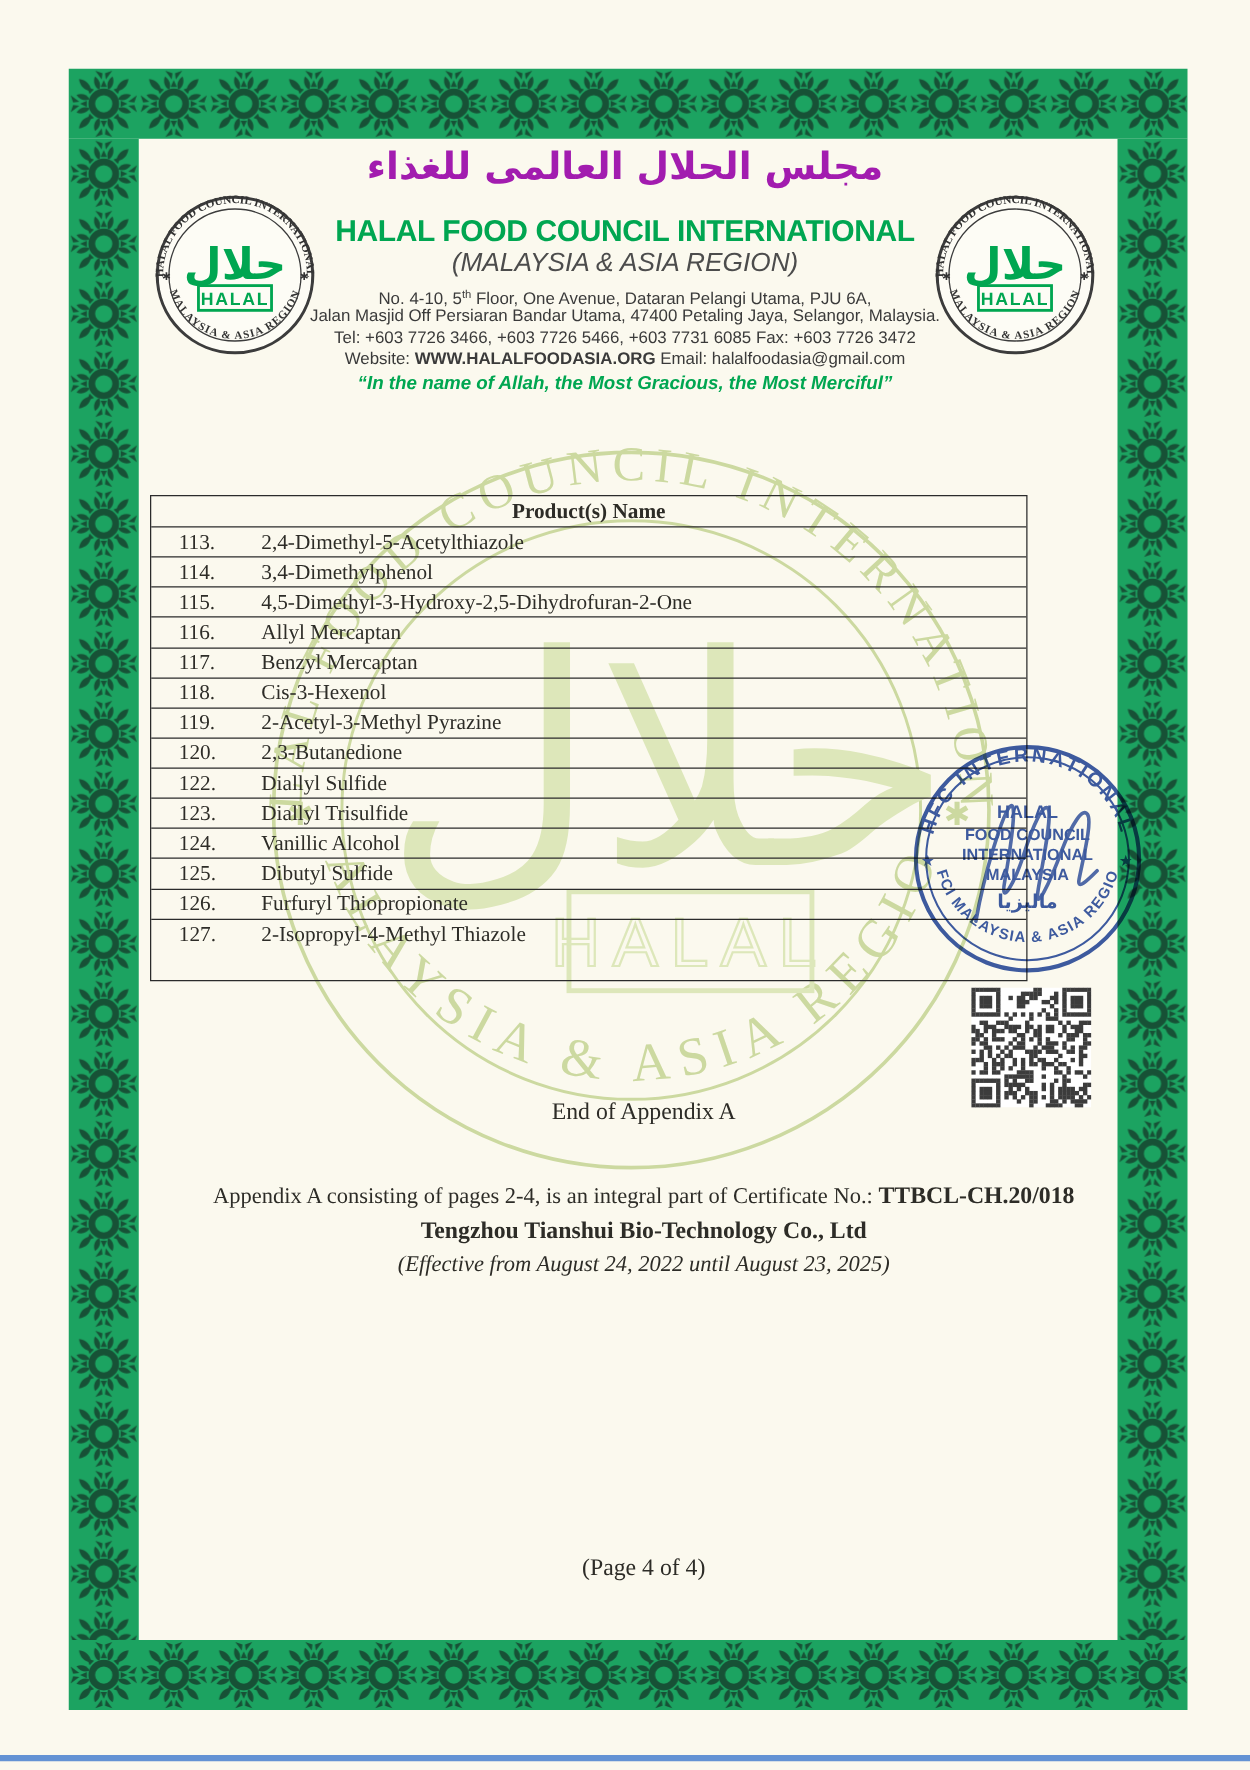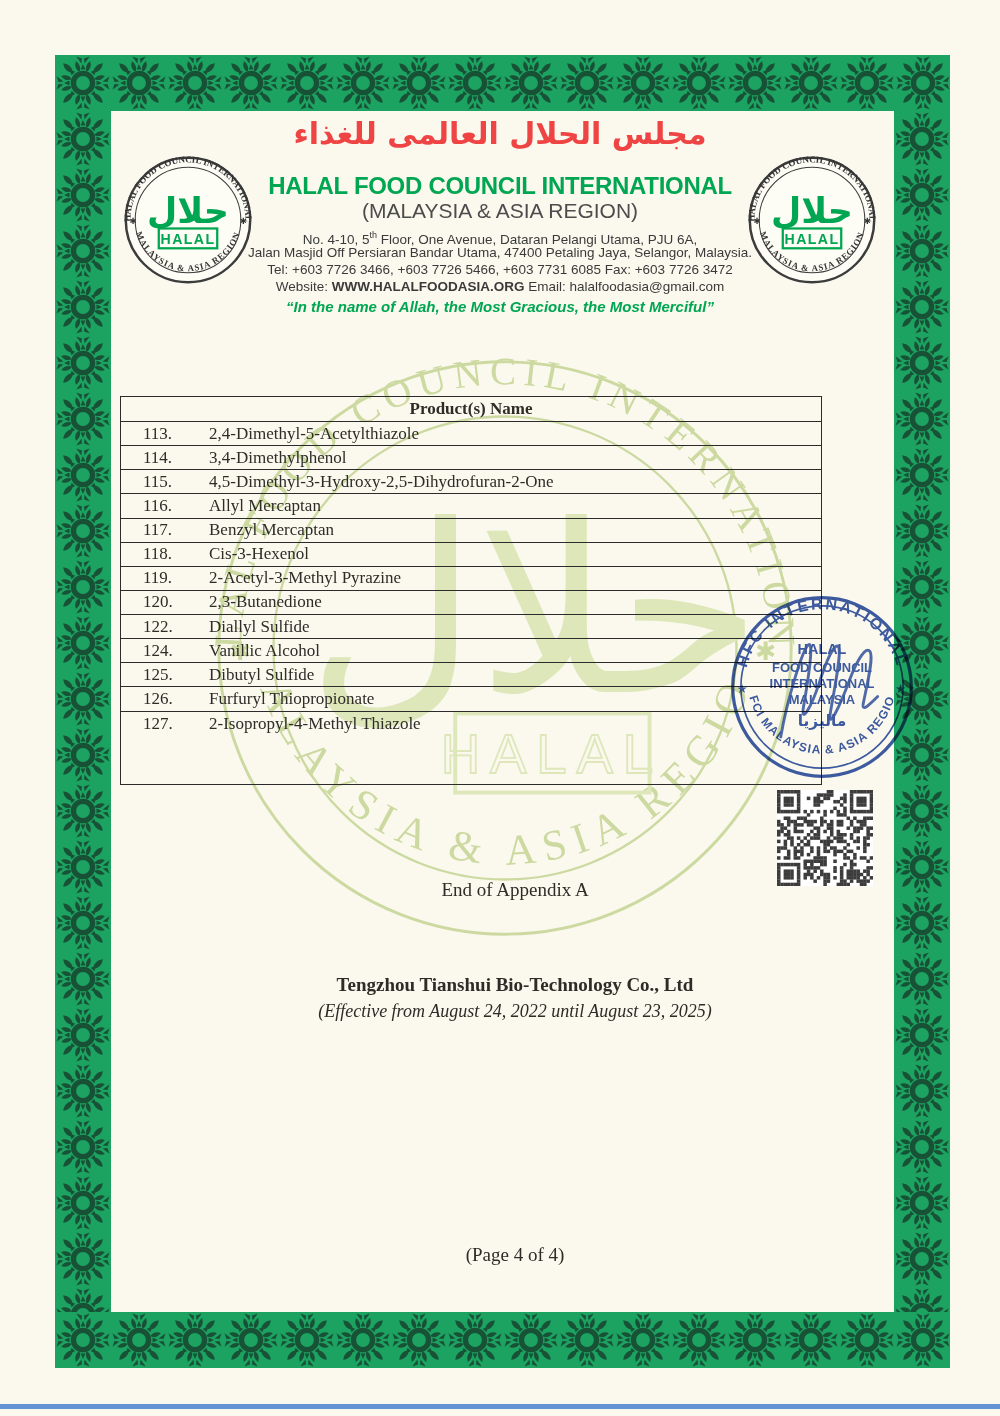--- a/index.html
+++ b/index.html
@@ -7,24 +7,24 @@
         font-family:"Liberation Serif","DejaVu Serif",serif;color:var(--ink,#2d2c27);}
   svg text{user-select:none;}
 
   
   .border-frame{position:absolute;left:0;top:0;z-index:2;}
 
   
   .header{position:absolute;left:100px;right:100px;top:0;z-index:3;text-align:center;
           font-family:"Liberation Sans","DejaVu Sans",sans-serif;}
   .arabic-title{position:absolute;left:0;right:0;top:116px;font-family:"DejaVu Sans",sans-serif;
-          font-size:30px;font-weight:bold;color:#ef4444;}
+          font-size:30px;font-weight:bold;color:#a21caf;}
   .org-name{position:absolute;left:0;right:0;top:172px;font-size:24px;font-weight:bold;
           color:var(--brand-green);letter-spacing:-0.3px;}
-  .region-name{position:absolute;left:0;right:0;top:199px;font-size:21px;color:#4c4c4c;}
+  .region-name{position:absolute;left:0;right:0;top:199px;font-size:21px;font-style:italic;color:#4c4c4c;}
   .addr{position:absolute;left:0;right:0;color:#3a3a3a;font-size:13.5px;line-height:16px;}
   .addr sup{font-size:9px;}
   .addr b{font-weight:bold;margin-top:40px;}
   .addr.l1{top:227px;} .addr.l2{top:245px;} .addr.l3{top:262px;} .addr.l4{top:279px;}
   .bismillah{position:absolute;left:0;right:0;top:298px;font-size:15px;font-style:italic;
           font-weight:bold;color:var(--brand-green);}
 
   
   .logo{position:absolute;top:154px;width:132px;height:132px;z-index:3;}
   .logo.left{left:122px;} .logo.right{left:746px;}
@@ -204,20 +204,24 @@
         <div class="tno">119.</div>
         <div class="tname">2-Acetyl-3-Methyl Pyrazine</div>
       </div>
       <div class="trow">
         <div class="tno">120.</div>
         <div class="tname">2,3-Butanedione</div>
       </div>
       <div class="trow">
         <div class="tno">122.</div>
         <div class="tname">Diallyl Sulfide</div>
+      </div>
+      <div class="trow">
+        <div class="tno">123.</div>
+        <div class="tname">Diallyl Trisulfide</div>
       </div>
       <div class="trow">
         <div class="tno">124.</div>
         <div class="tname">Vanillic Alcohol</div>
       </div>
       <div class="trow">
         <div class="tno">125.</div>
         <div class="tname">Dibutyl Sulfide</div>
       </div>
       <div class="trow">
@@ -650,18 +654,19 @@
         <text x="100" y="84" font-size="13.5">FOOD COUNCIL</text>
         <text x="100" y="101" font-size="13.5">INTERNATIONAL</text>
         <text x="100" y="118" font-size="13.5">MALAYSIA</text>
         <text x="100" y="141" font-family="DejaVu Sans,sans-serif" font-size="16">ماليزيا</text>
       </g>
       <path fill="none" style="stroke:var(--stamp-blue)" stroke-width="3" stroke-linecap="round" opacity="0.9" d="M 57,152 C 64,112 80,60 86,56 C 92,52 85,96 81,119 C 77,141 89,121 97,96 C 105,71 113,54 117,58 C 121,63 113,101 109,125 C 105,149 119,119 129,92 C 137,71 146,57 150,63 C 154,69 147,97 143,117 C 141,127 150,118 158,110"></path>
     </g>
   </svg>
 
   <div class="center-line end-appendix">End of Appendix A</div>
+  <div class="center-line appendix-note"><span>Appendix A consisting of pages 2-4, is an integral part of Certificate No.: </span><b>TTBCL-CH.20/018</b></div>
   <div class="center-line company-name">Tengzhou Tianshui Bio-Technology Co., Ltd</div>
   <div class="center-line validity">(Effective from August 24, 2022 until August 23, 2025)</div>
   <div class="center-line page-label">(Page 4 of 4)</div>
 
   <div class="scan-edge"></div>
 </div>
 
 </body></html>

